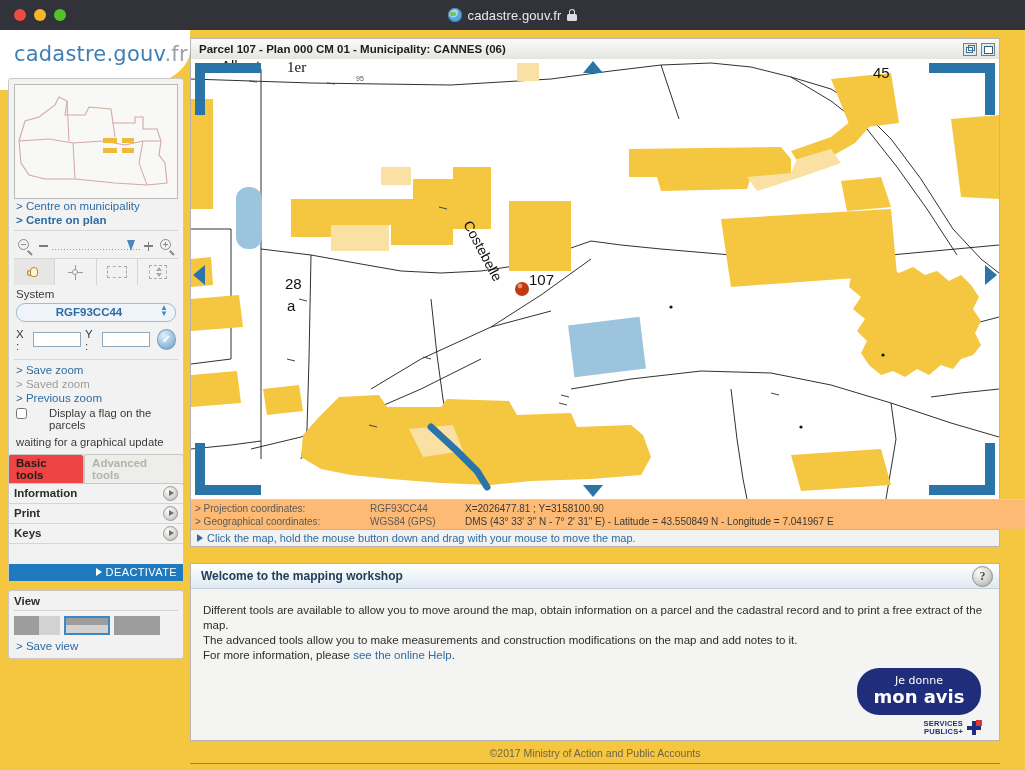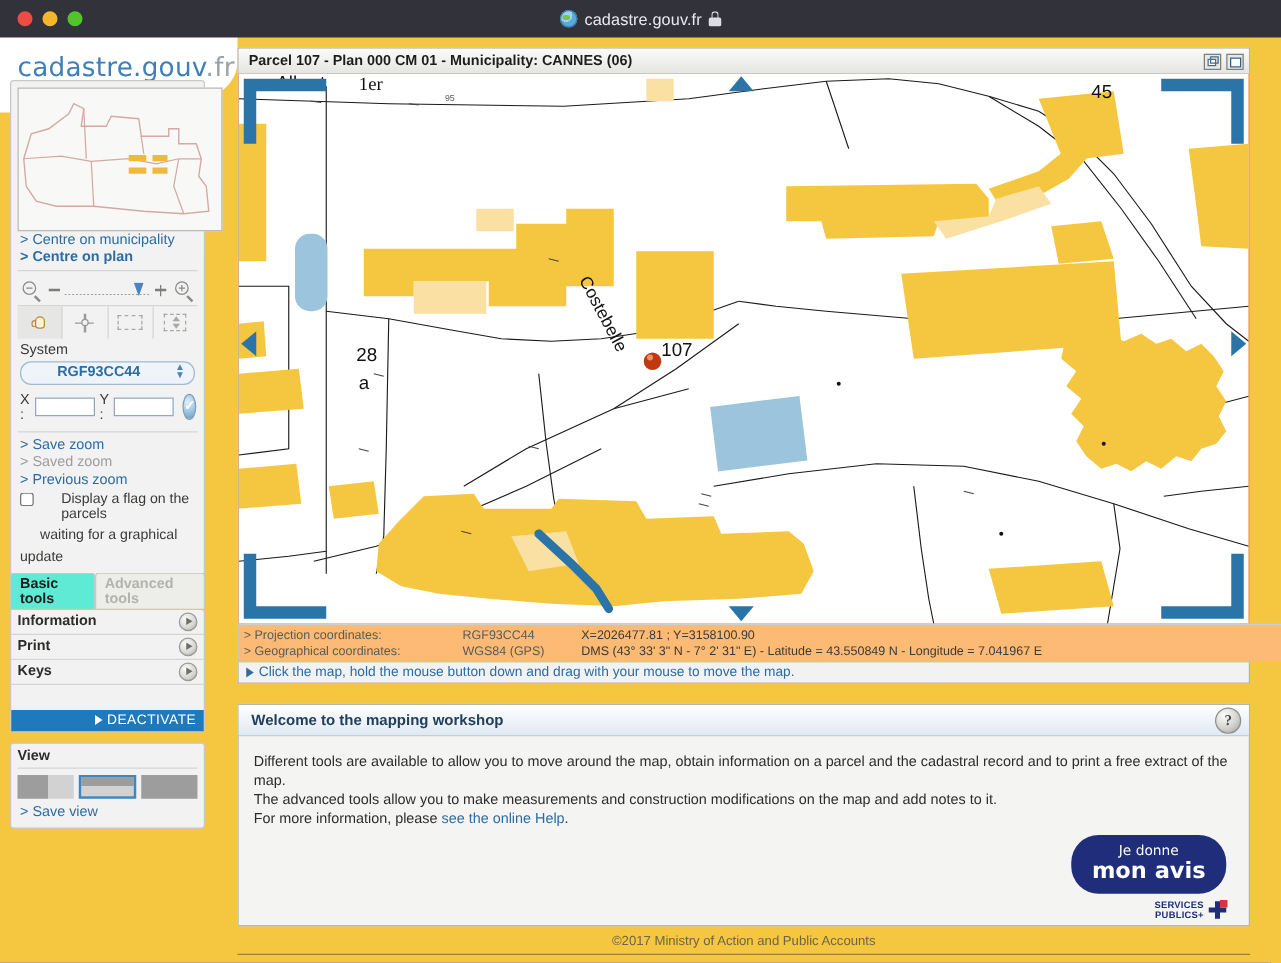--- a/index.html
+++ b/index.html
@@ -53,21 +53,21 @@
     position:absolute;left:0;top:0;width:190px;height:60px;background:#ffffff;
     border-bottom-right-radius:70px 40px;
   }
   #site-logo{
     position:absolute;left:14px;top:12px;font-size:21px;color:#3f7fb8;
     font-family:"DejaVu Sans",sans-serif;letter-spacing:.2px;
   }
   #site-logo .tld{color:#9aa2a8;}
 
   
-  #sidebar{position:absolute;left:8px;top:34px;width:156px;}
+  #sidebar{position:absolute;left:8px;top:48px;width:176px;}
   .panel{
     background:#f2f2f2;border:1px solid #c8c8c4;border-radius:3px;
     box-sizing:border-box;
   }
   #nav-panel{padding:5px;}
   #mini-map{
     width:164px;height:115px;background:#f7f7f5;border:1px solid #b9b9b5;
     box-sizing:border-box;position:relative;overflow:hidden;
   }
   .linkrow{font-size:11.5px;color:#2d6ca2;padding:1px 2px;cursor:pointer;}
@@ -165,21 +165,21 @@
   .chkrow{display:flex;align-items:flex-start;gap:4px;padding:2px 2px 0;}
   .chkrow input{margin:1px 0 0 0;width:11px;height:11px;}
   .chkrow span{font-size:11.3px;color:#3a3a38;line-height:12.5px;margin-left:18px;}
 
   
   #tools-tabs{display:flex;margin-top:8px;height:17px;align-items:flex-end;}
   .ttab{
     font-size:11.5px;font-weight:bold;padding:2px 7px 2px;cursor:pointer;
     border:1px solid #c8c8c4;border-bottom:none;border-radius:3px 3px 0 0;
   }
-  .ttab.active{background:#5eead4;color:#1d1d1b;}
+  .ttab.active{background:#ef4444;color:#1d1d1b;}
   .ttab.inactive{background:#ededea;color:#b3b3ae;}
   #tools-panel{border-top-left-radius:0;}
   .trow{
     display:flex;align-items:center;justify-content:space-between;
     height:19px;padding:0 5px;border-bottom:1px solid #d5d5d2;cursor:pointer;
   }
   .trow span{font-size:11.5px;font-weight:bold;color:#2c2c2a;}
   .arrowcircle{
     width:13px;height:13px;border-radius:50%;
     background:radial-gradient(circle at 35% 30%, #fbfbfb 0%, #d6d6d2 60%, #a8a8a4 100%);
@@ -417,21 +417,21 @@
       <div class="hr"></div>
       <div class="linkrow">&gt; Save zoom</div>
       <div class="linkrow grey">&gt; Saved zoom</div>
       <div class="linkrow">&gt; Previous zoom</div>
 
       <div class="chkrow">
         <input type="checkbox" style="">
         <span>Display a flag on the parcels</span>
       </div>
       <div style="padding:0 2px 2px;">
-        <span style="font-size:11.3px;color:#3a3a38;margin-left:16px;">waiting for a graphical update</span>
+        <span style="font-size:11.3px;color:#3a3a38;">waiting for a graphical update</span>
       </div>
     </div>
 
     <div id="tools-tabs">
       <div class="ttab active">Basic tools</div>
       <div class="ttab inactive">Advanced tools</div>
     </div>
 
     <div class="panel" id="tools-panel">
       <div class="trow">

